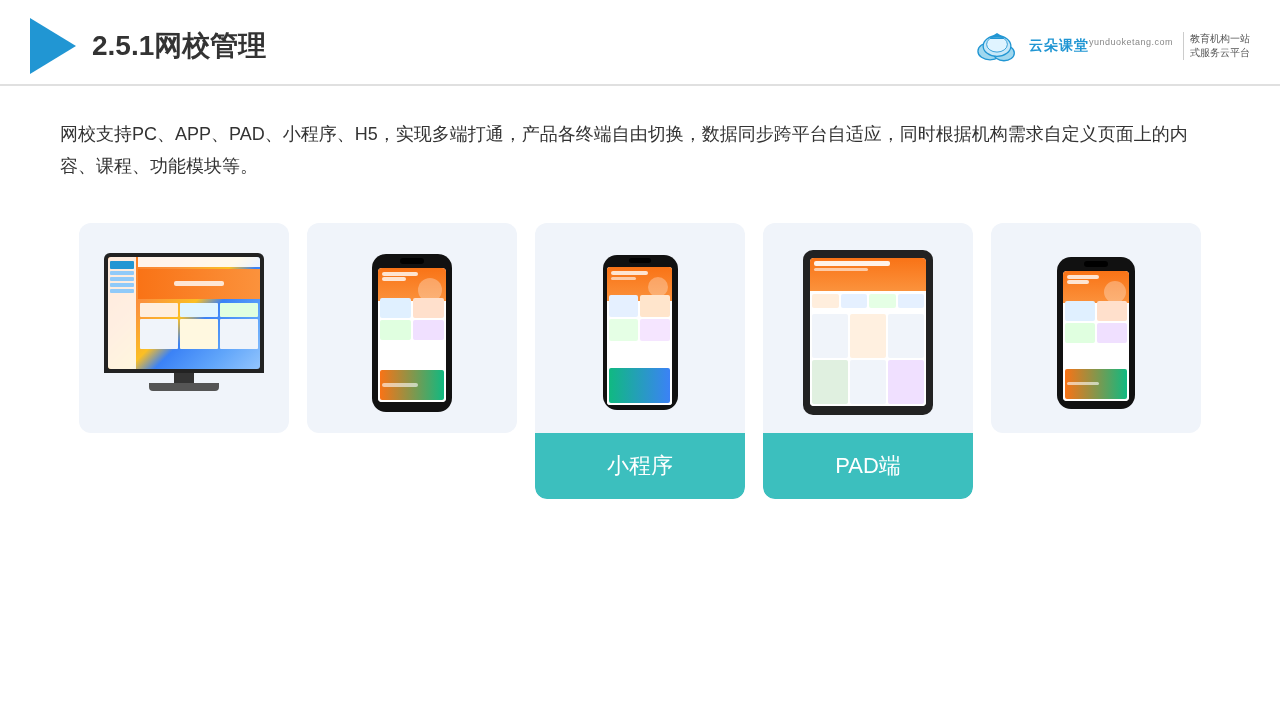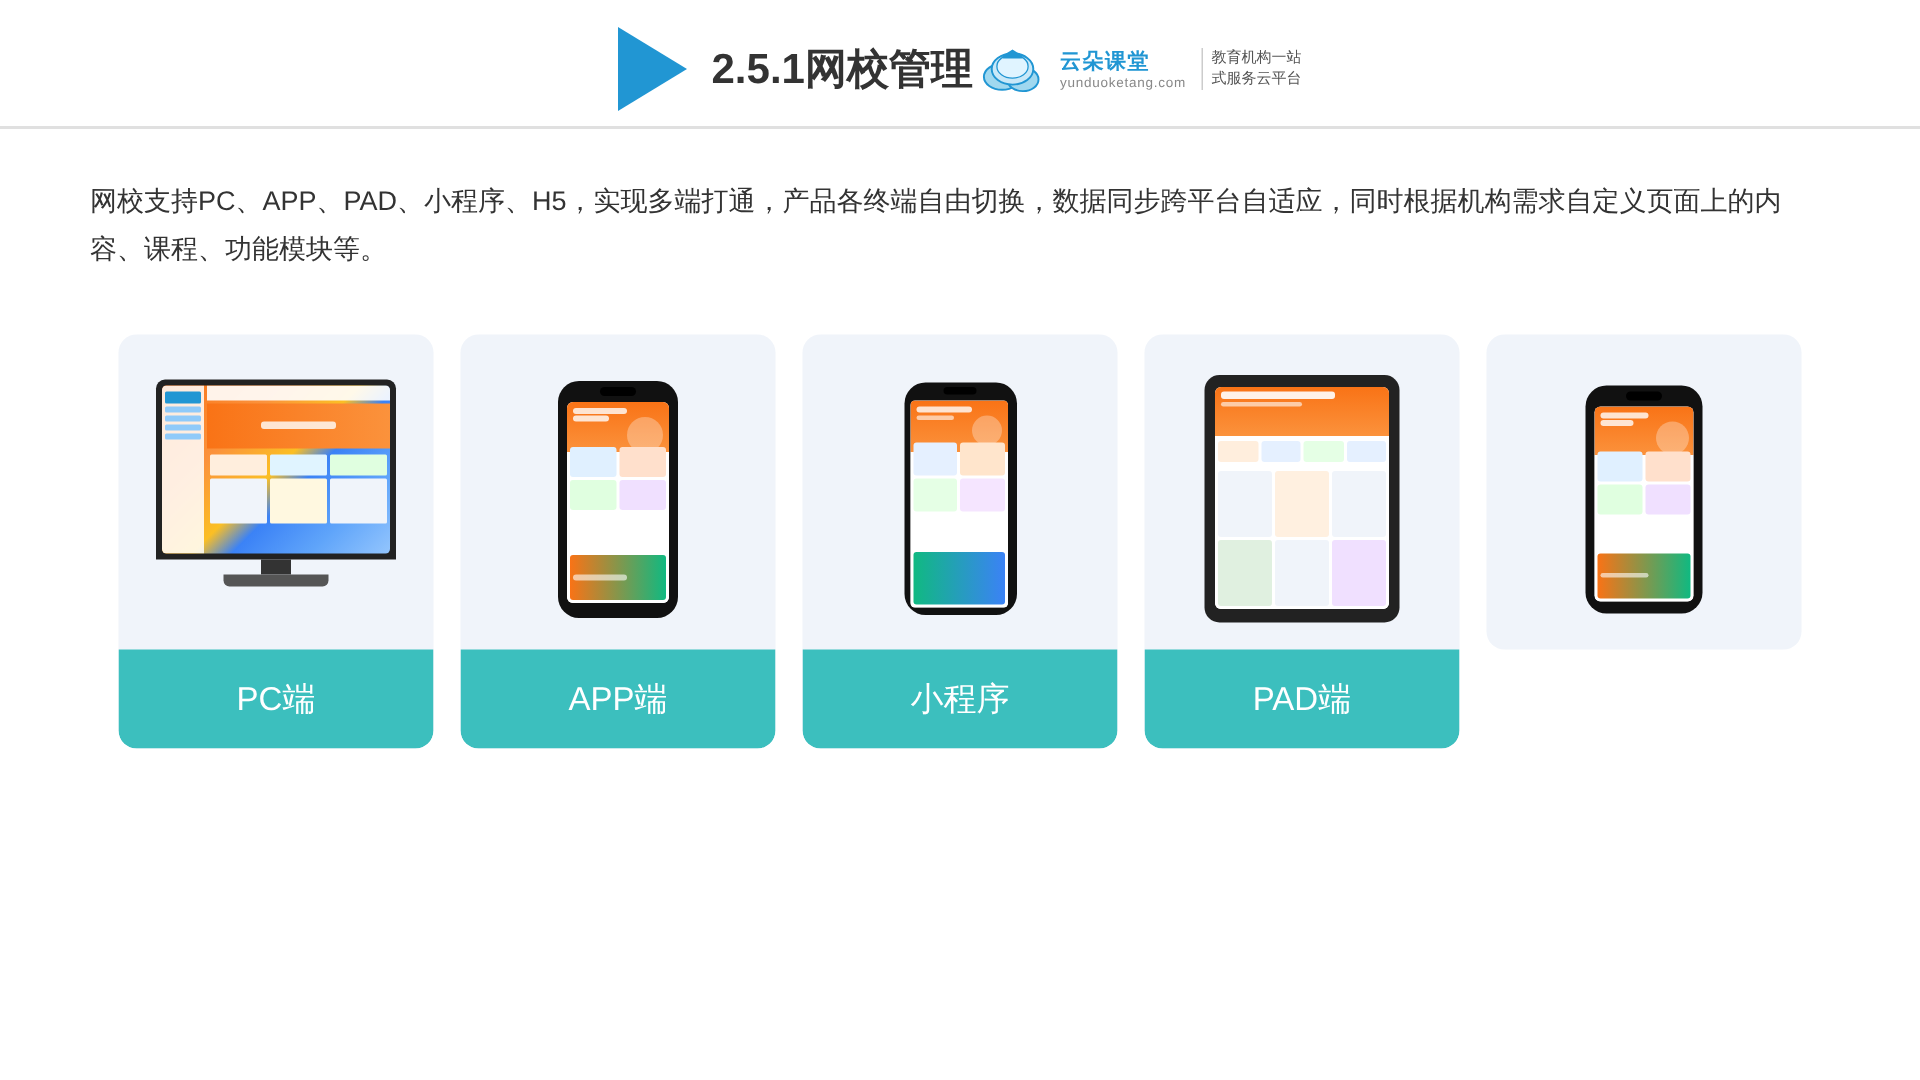--- a/index.html
+++ b/index.html
@@ -9,21 +9,21 @@
       background: #ffffff;
       font-family: 'Microsoft YaHei', 'PingFang SC', sans-serif;
       overflow: hidden;
       position: relative;
     }
 
     
     .header {
       display: flex;
       align-items: center;
-      justify-content: center;
+      justify-content: space-between;
       padding: 18px 30px 10px 30px;
       border-bottom: 2px solid #e0e0e0;
     }
     .header-left {
       display: flex;
       align-items: center;
       gap: 16px;
     }
     .logo-triangle {
       width: 0;
@@ -46,21 +46,21 @@
       display: flex;
       align-items: center;
       gap: 6px;
     }
     .cloud-icon-svg {
       width: 52px;
       height: 36px;
     }
     .brand-text {
       display: flex;
-      flex-direction: column;
+      flex-direction: row;
       align-items: flex-start;
     }
     .brand-name {
       font-size: 14px;
       color: #2196d3;
       font-weight: bold;
       letter-spacing: 1px;
     }
     .brand-url {
       font-size: 9px;
@@ -470,21 +470,20 @@
                   </div>
                 </div>
               </div>
             </div>
           </div>
         </div>
         <div class="pc-neck"></div>
         <div class="pc-base"></div>
       </div>
     </div>
-    <div class="device-label-bar">PC端</div>
   </div>
 
   <div class="device-card">
     <div class="device-image-area">
       <div class="phone-mockup">
         <div class="phone-notch"></div>
         <div class="phone-screen">
           <div class="phone-screen-content">
             <div class="phone-hero-text">
               <div class="phone-hero-line" style="width:60%;"></div>
@@ -497,21 +496,20 @@
               <div class="phone-card-item"></div>
               <div class="phone-card-item"></div>
             </div>
             <div class="phone-banner">
               <div style="height:4px;width:60%;background:rgba(255,255,255,0.6);border-radius:2px;"></div>
             </div>
           </div>
         </div>
       </div>
     </div>
-    <div class="device-label-bar">APP端</div>
   </div>
 
   <div class="device-card">
     <div class="device-image-area">
       <div class="mini-phone-mockup">
         <div class="mini-phone-notch"></div>
         <div class="mini-phone-screen">
           <div class="mini-phone-content">
             <div style="position:absolute;top:4px;left:4px;right:4px;">
               <div style="height:4px;background:rgba(255,255,255,0.8);border-radius:2px;width:65%;margin-bottom:2px;"></div>

